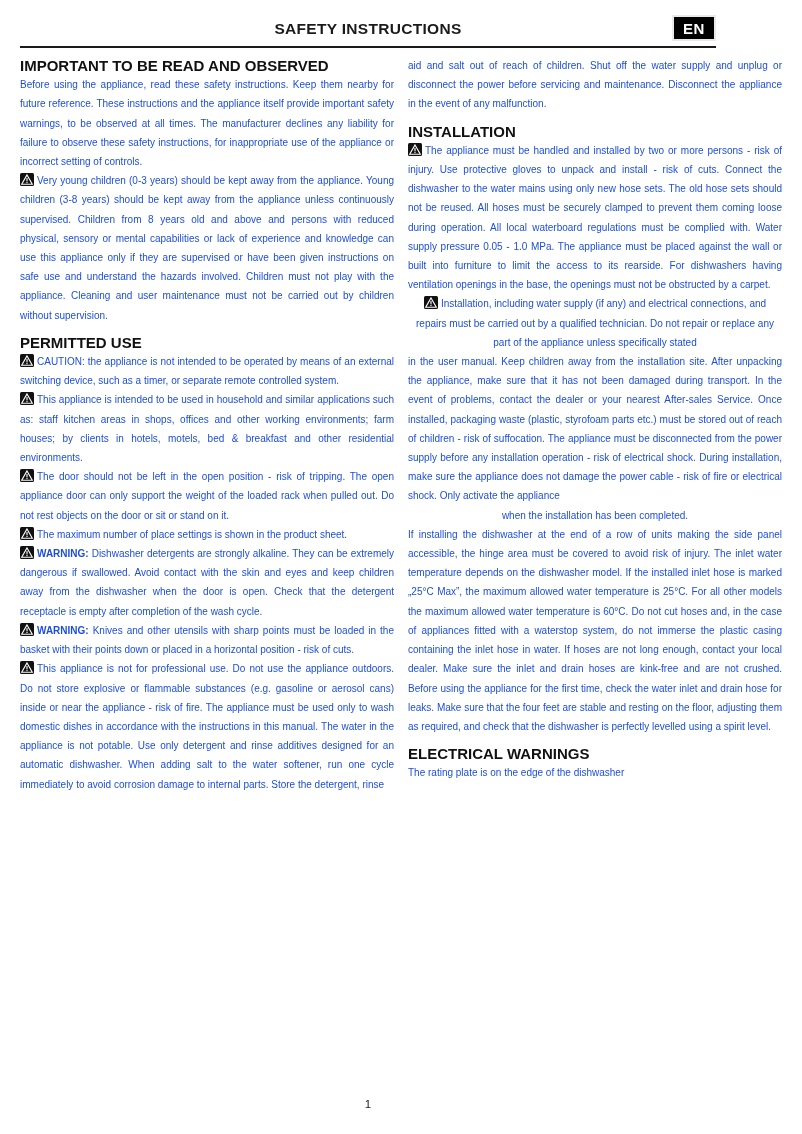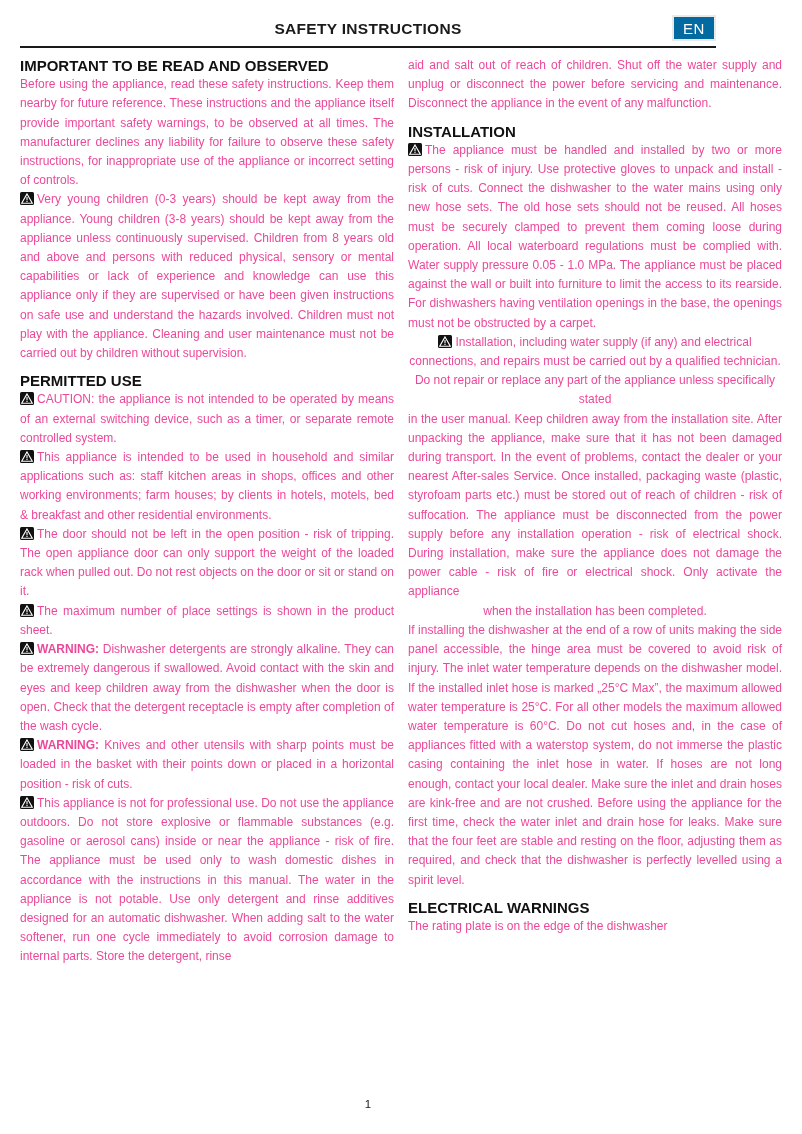--- a/index.html
+++ b/index.html
@@ -38,26 +38,26 @@
     font-weight: bold;
     letter-spacing: 0.3px;
     color: #1a1a1a;
   }
   .lang-badge {
     position: absolute;
     right: 0;
     top: 15px;
     width: 44px;
     height: 26px;
-    background: #0369a1;
+    background: #000000;
     border: 2px solid #e9e9e9;
     box-sizing: border-box;
     color: #ffffff;
     font-size: 15px;
-    font-weight: normal;
+    font-weight: bold;
     letter-spacing: 0.5px;
     display: flex;
     align-items: center;
     justify-content: center;
   }
   .header-rule {
     position: absolute;
     left: 0; right: 0;
     top: 46px;
     height: 2px;
@@ -84,27 +84,27 @@
     font-weight: bold;
     line-height: 19.2px;
     color: #111111;
     margin: 0;
     padding: 0;
   }
   .sec-head.spaced {
     margin-top: 8px;
   }
   p.body {
-    font-size: 12px;
+    font-size: 10px;
     line-height: 19.2px;
     text-align: justify;
     text-justify: inter-word;
     margin: 0;
     padding: 0;
-    color: #ec4899;
+    color: #1d4ed8;
     hyphens: none;
   }
   p.body.last-left {
     text-align: center;
   }
   .bold {
     font-weight: bold;
   }
 
   

